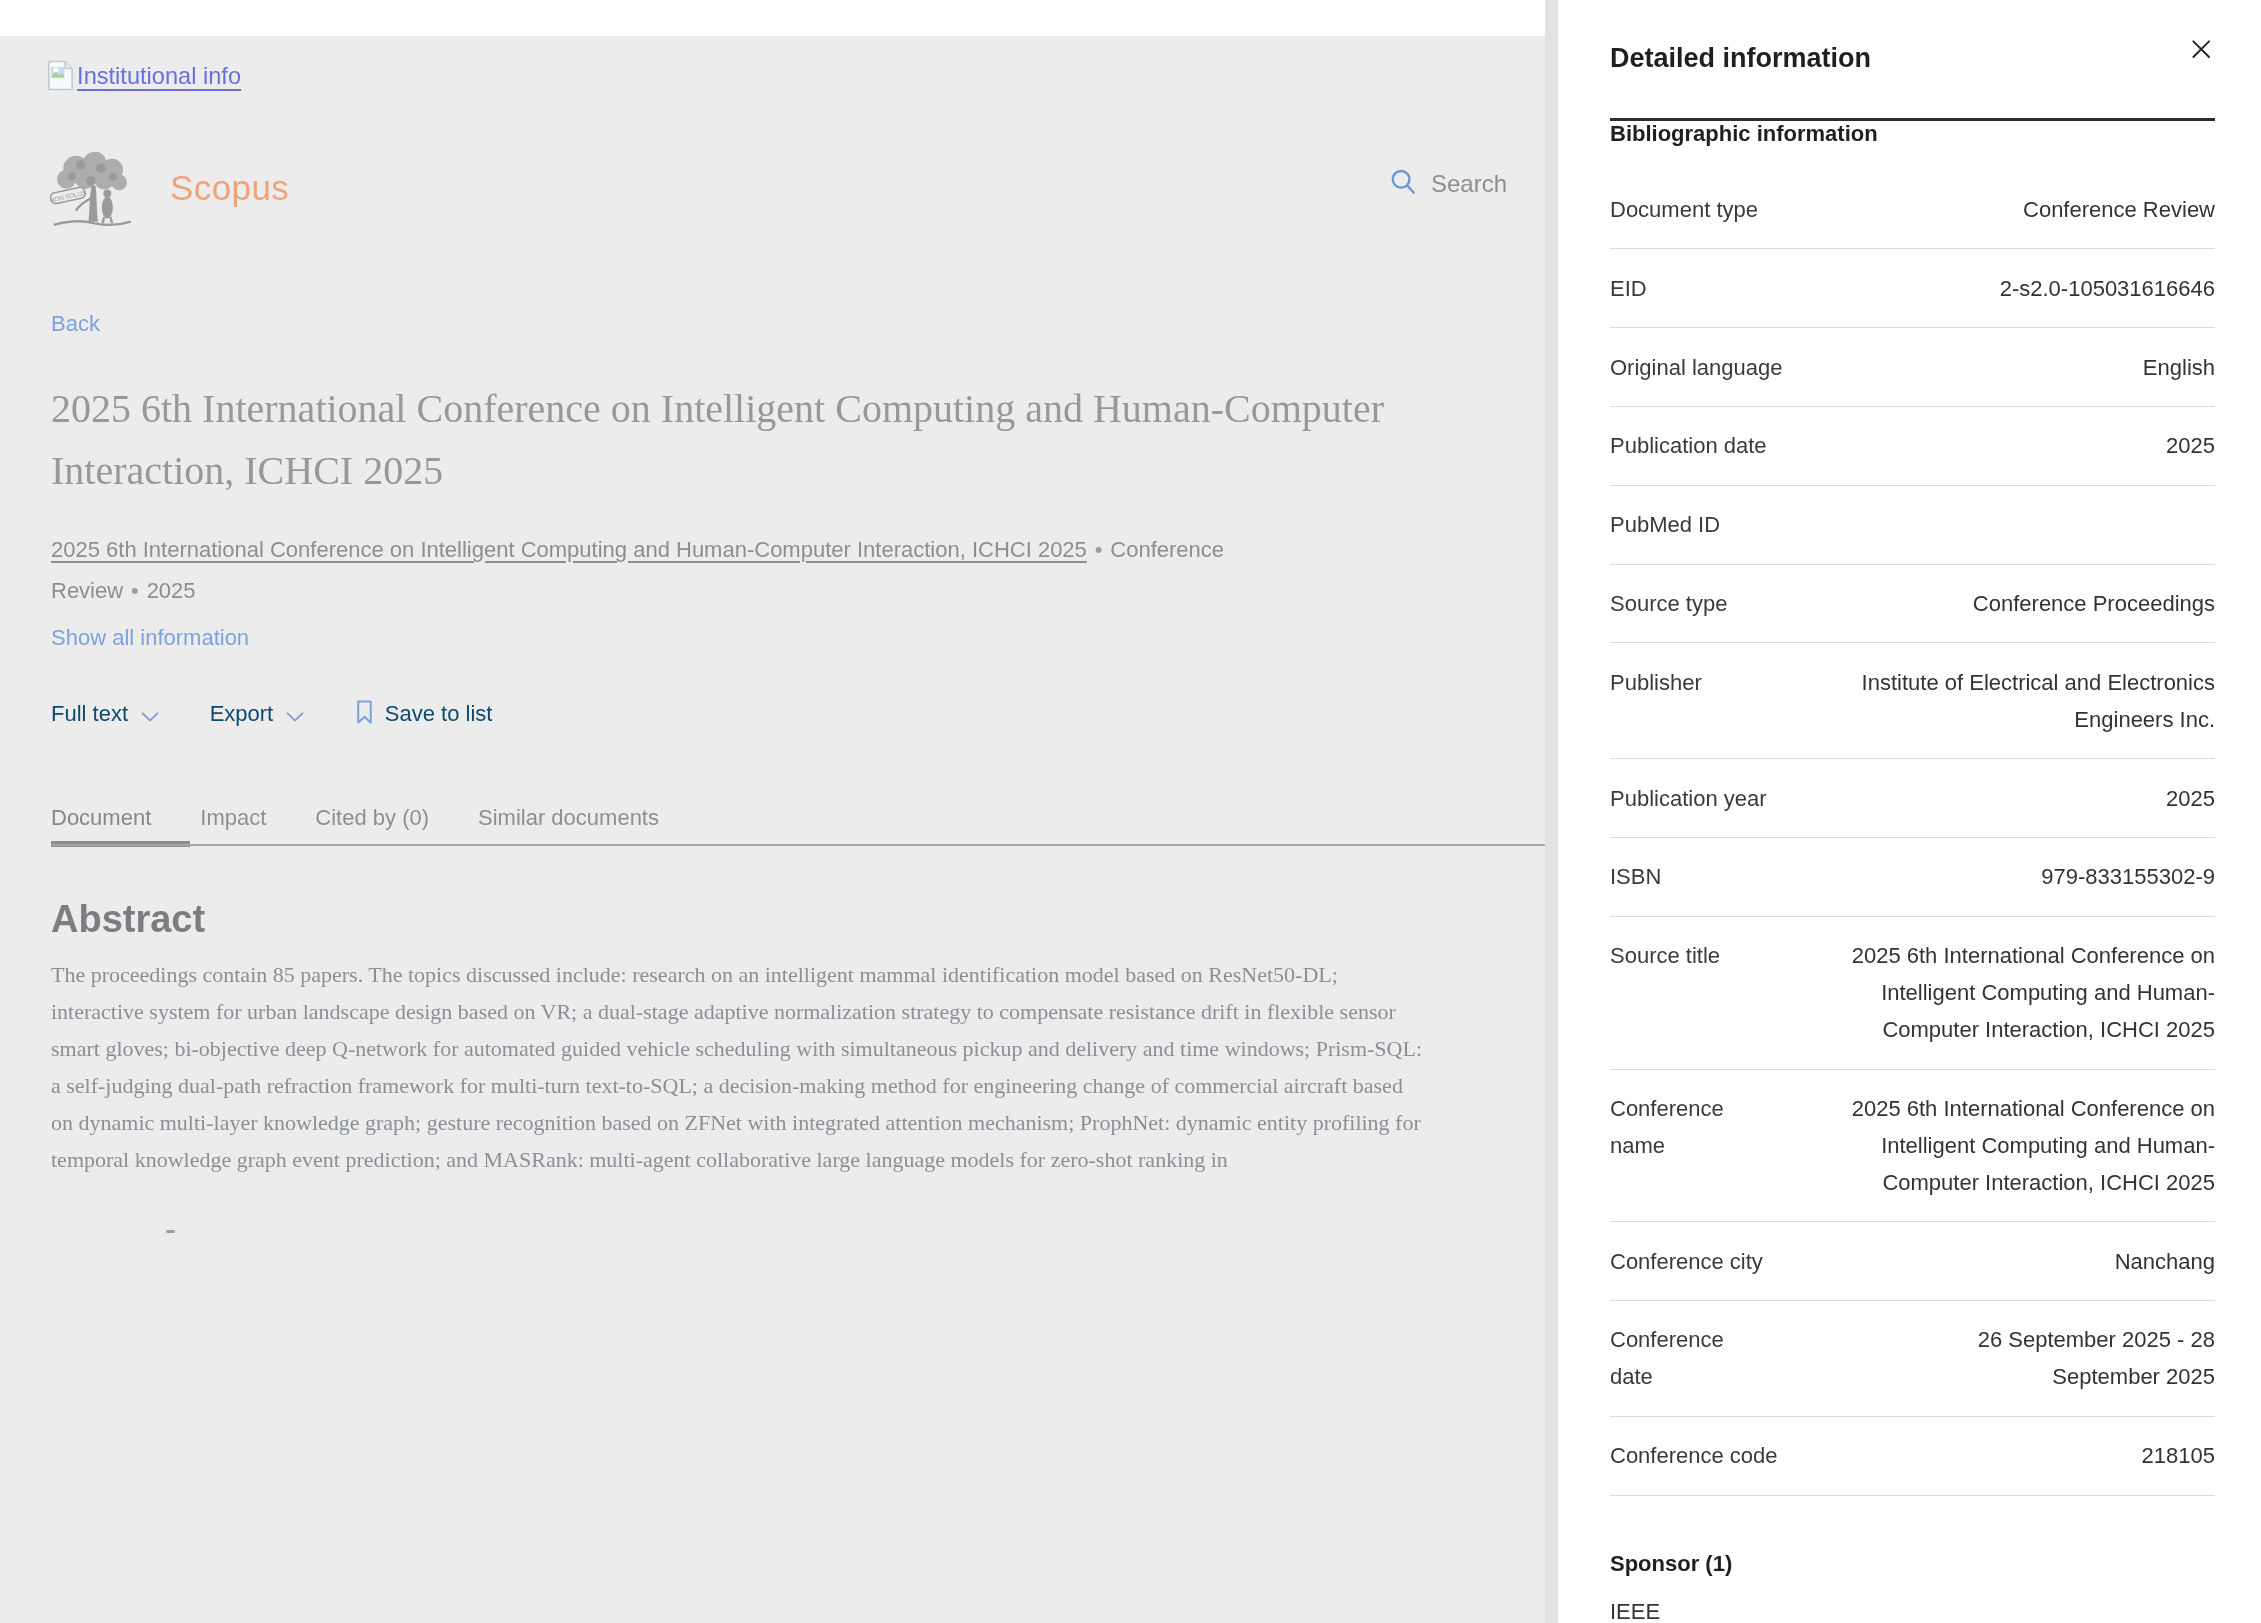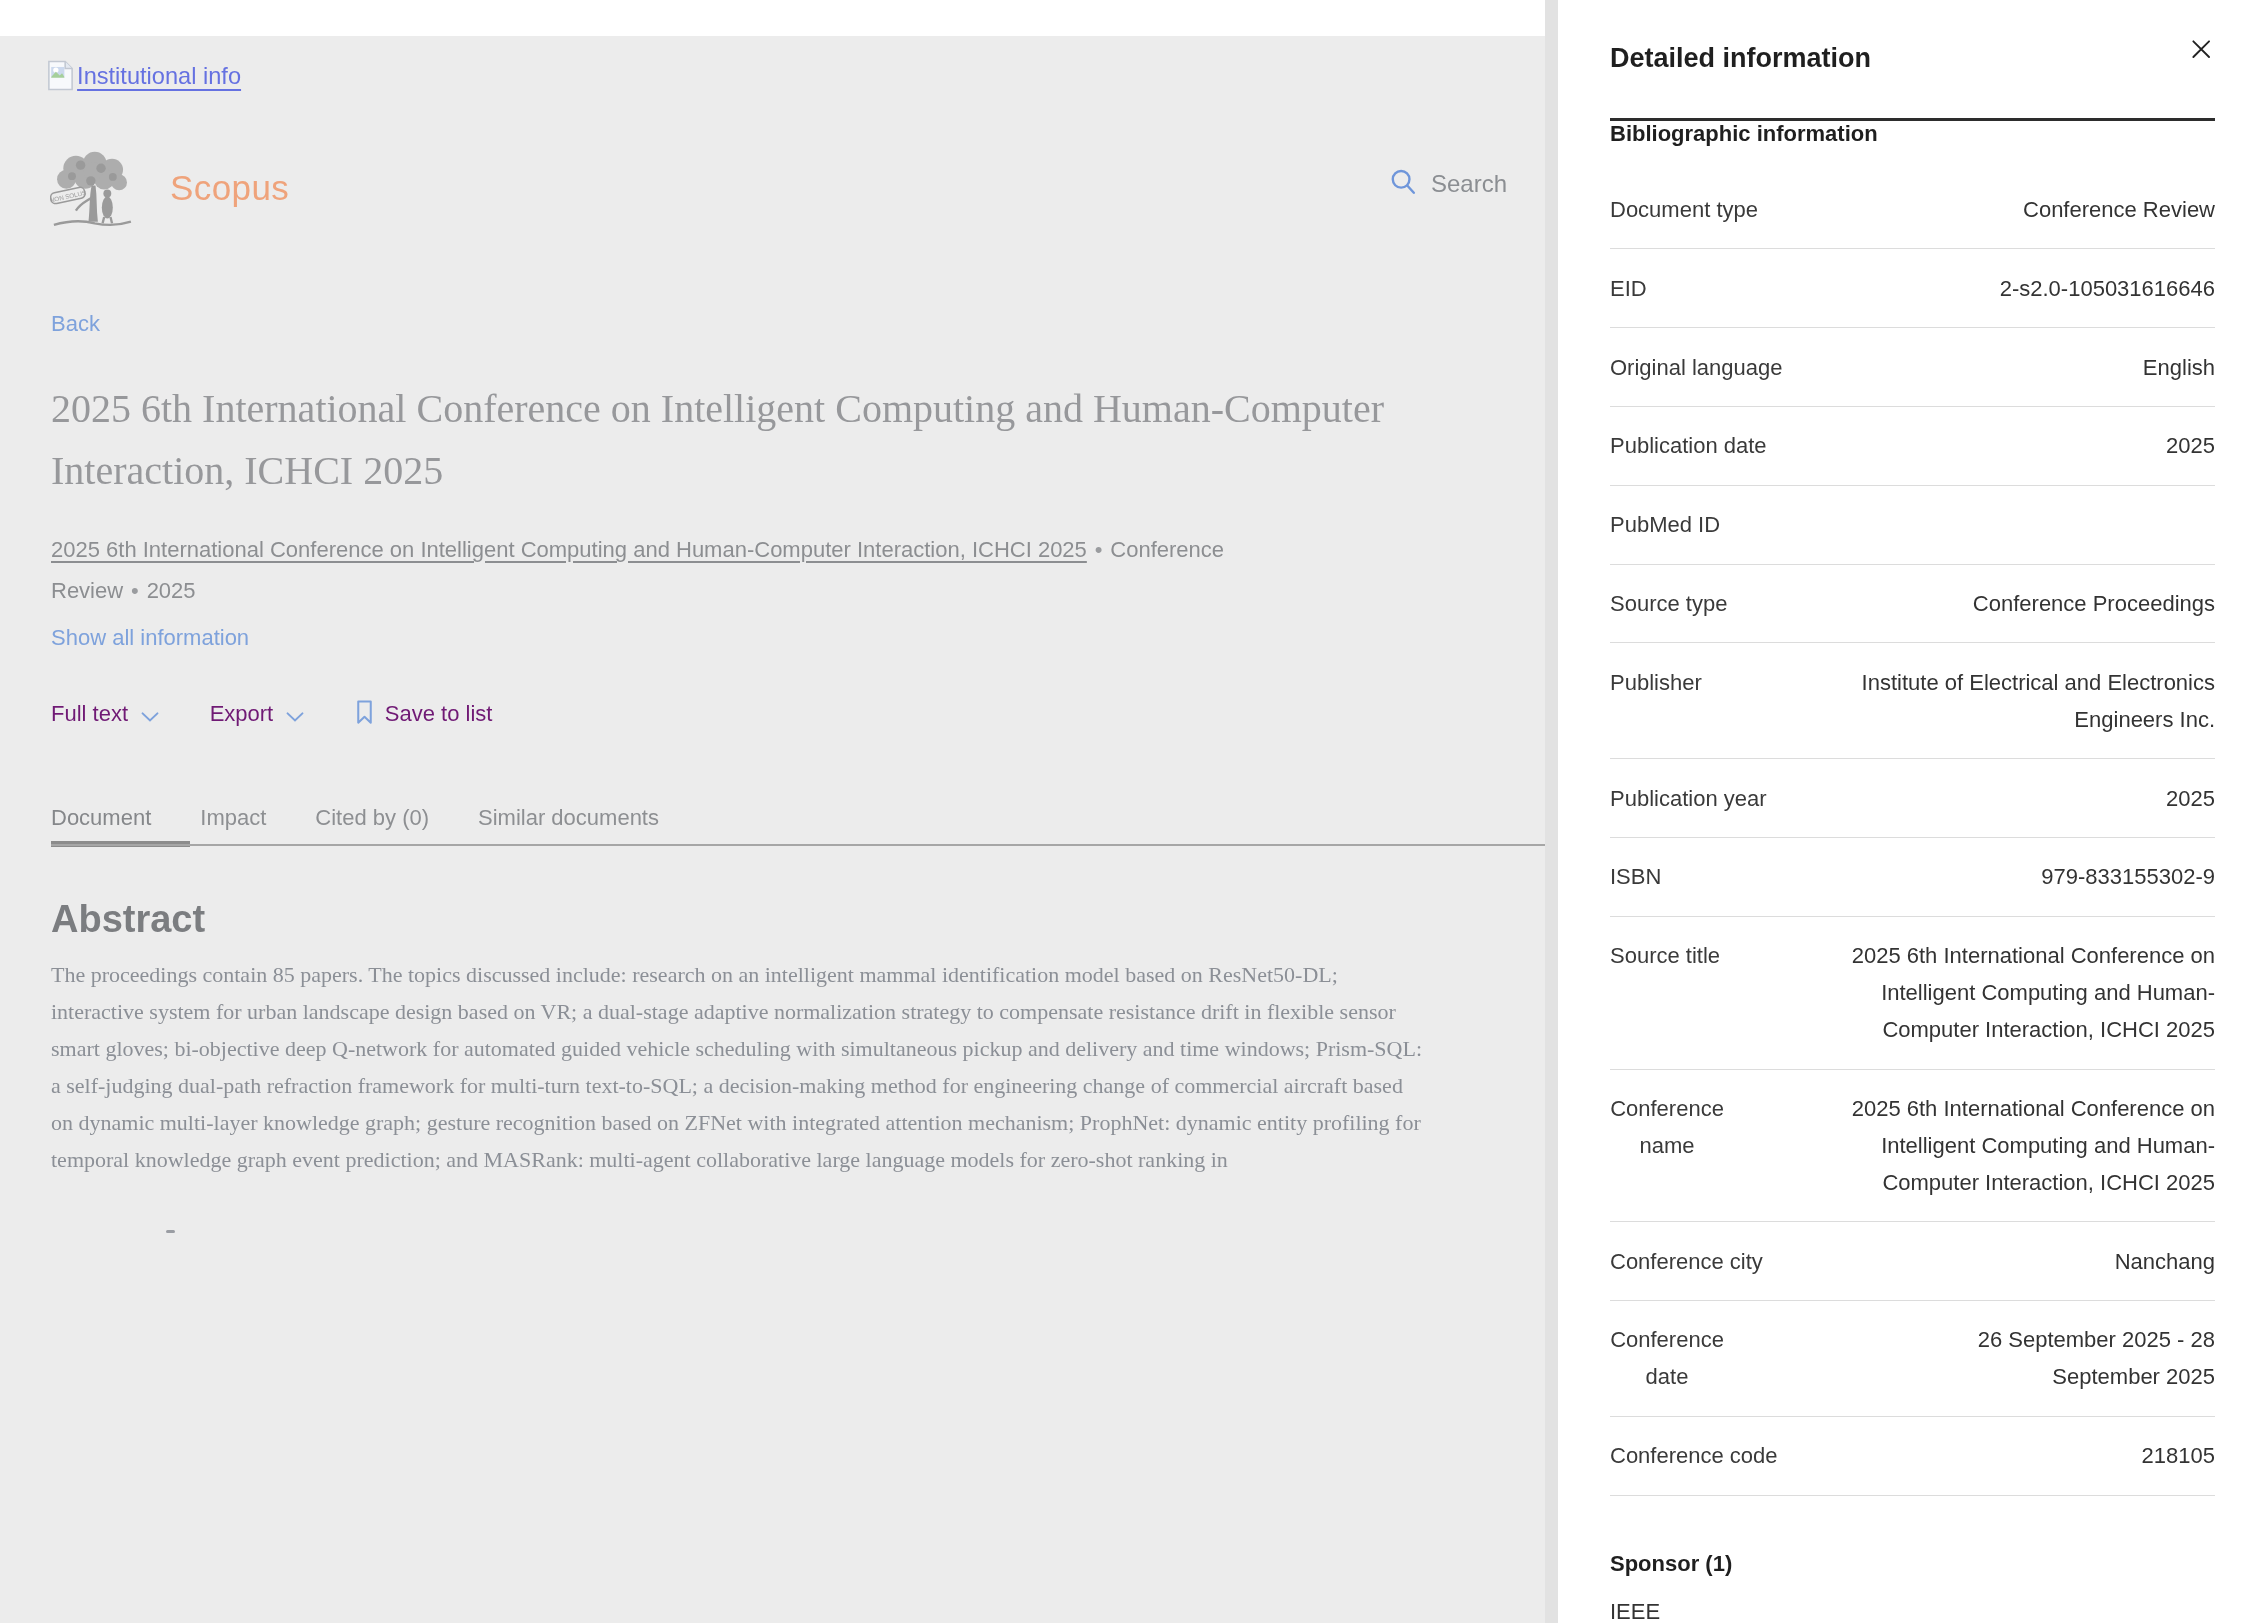--- a/index.html
+++ b/index.html
@@ -24,21 +24,21 @@
   .doc-title { position:absolute; left:51px; top:342px; width:1366px;
     font-family:"Liberation Serif", serif; font-weight:400;
     font-size:40px; line-height:62px; color:#97989b; }
 
   .meta { position:absolute; left:51px; top:493px; width:1225px; font-size:22px; line-height:41px; color:#8c8e91; }
   .meta a { color:#8c8e91; text-decoration:underline; text-underline-offset:3.9px; cursor:pointer; }
   .meta .sep { color:#9a9c9f; padding:0 7.9px; }
 
   .show-all { position:absolute; left:51px; top:589px; font-size:22px; color:#7ea2dc; cursor:pointer; }
 
-  .actions { position:absolute; left:51px; top:662px; display:flex; align-items:center; font-size:22px; color:#701a75;justify-content:flex-end; }
+  .actions { position:absolute; left:51px; top:662px; display:flex; align-items:center; font-size:22px; color:#0c4a6e;justify-content:flex-end; }
   .action { display:flex; align-items:center; cursor:pointer; }
   .action + .action { margin-left:51px; }
   .action .chev { margin-left:12.6px; margin-top:3.1px; }
   .action .bkm { margin-right:11px; margin-top:1.6px; }
 
   .tabs { position:absolute; left:51px; top:769px; display:flex; font-size:22px; color:#8d8f92; }
   .tab { cursor:pointer; }
   .tab.active { color:#85878a; }
   .tab + .tab { margin-left:49px; }
   .tab-bar { position:absolute; left:51px; top:805px; width:139px; height:5.5px; background:#8c8c8c; }
@@ -54,21 +54,21 @@
   .panel-head { position:relative; padding-top:43px; }
   .panel-title { font-size:27px; color:#1f1f1f; }
   .close-btn { position:absolute; right:1.6px; top:39px; width:23.6px; height:23.6px; background:none; border:none; cursor:pointer; padding:0; }
   .dark-rule { margin-top:44px; height:3.1px; background:#2d2d2d; }
 
   .section-h { font-size:22px; font-weight:bold; color:#1f1f1f; }
   .bib-h { }
   .bib-rows { margin-top:23.6px; }
   .bib-row { display:flex; justify-content:space-between; align-items:flex-start;
     padding:20.4px 0; border-bottom:0.8px solid #dcdcdc; font-size:22px; line-height:37px; }
-  .row-label { color:#3a3a3a; flex:0 1 auto;text-align:center; }
+  .row-label { color:#3a3a3a; flex:0 1 auto; }
   .row-value { color:#333333; text-align:right; margin-left:auto; max-width:408px; white-space:pre-line; }
   .wrap-label .row-label { max-width:114px; }
 
   .sponsor-h { margin-top:55px; }
   .sponsor-item { padding:22px 0 25px; border-bottom:0.8px solid #dcdcdc; font-size:22px; color:#333333; }
 </style>
 </head>
 <body>
 
 <div class="main">

